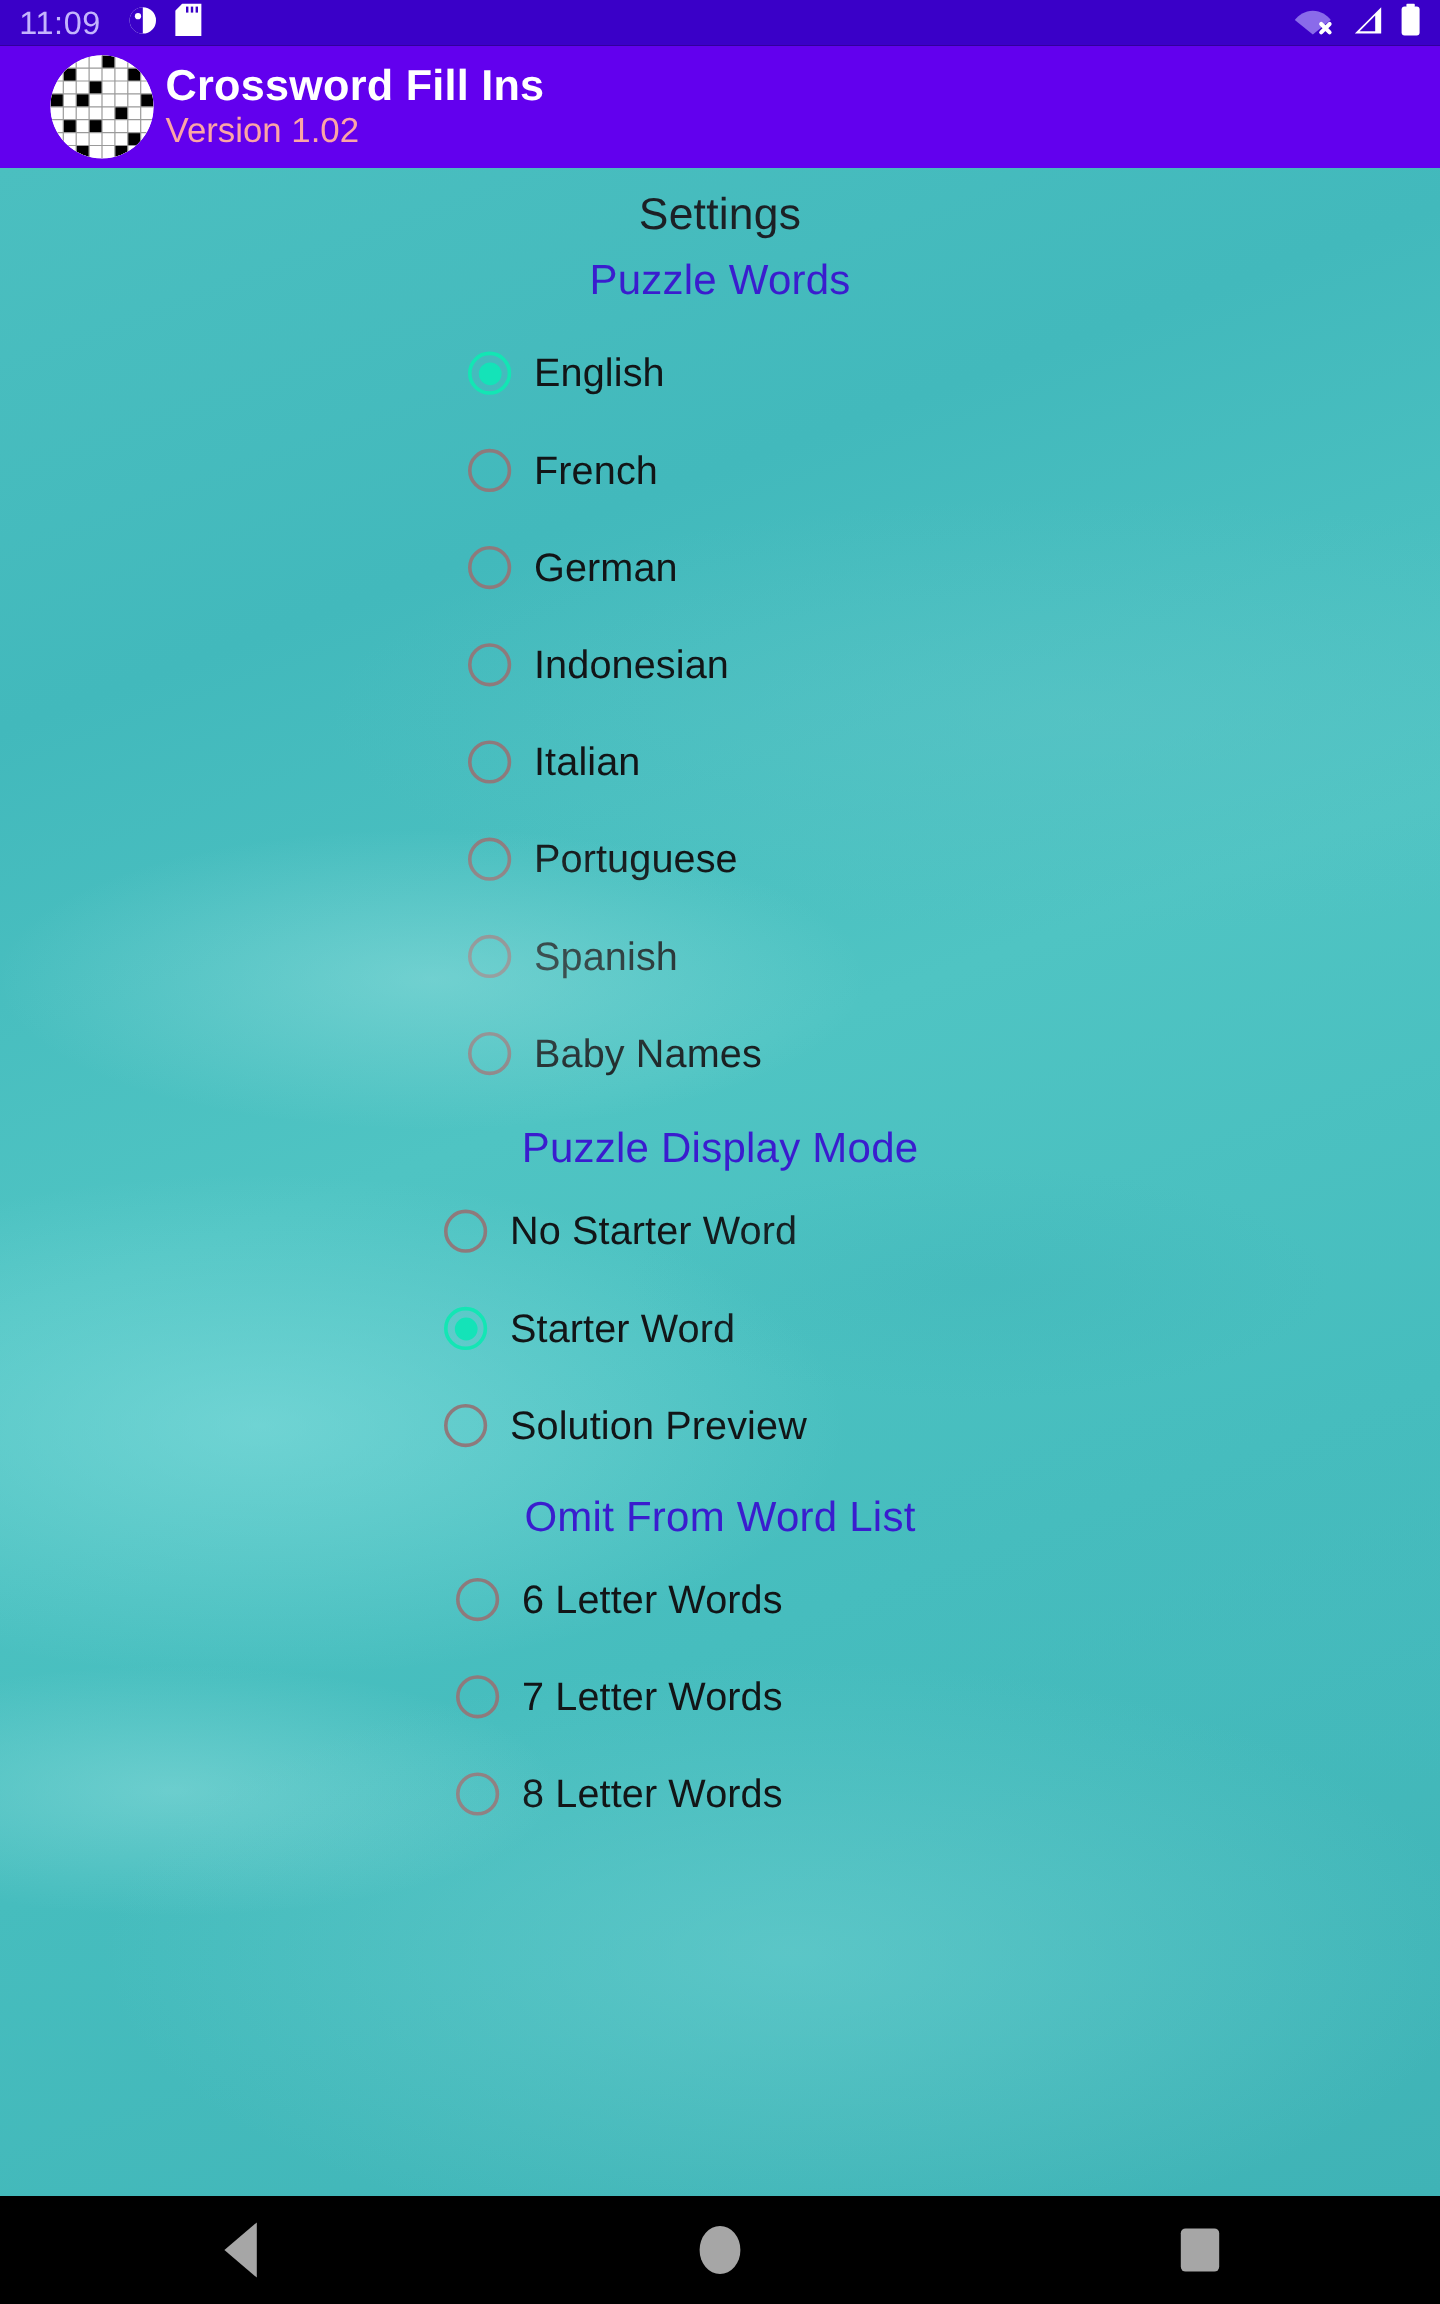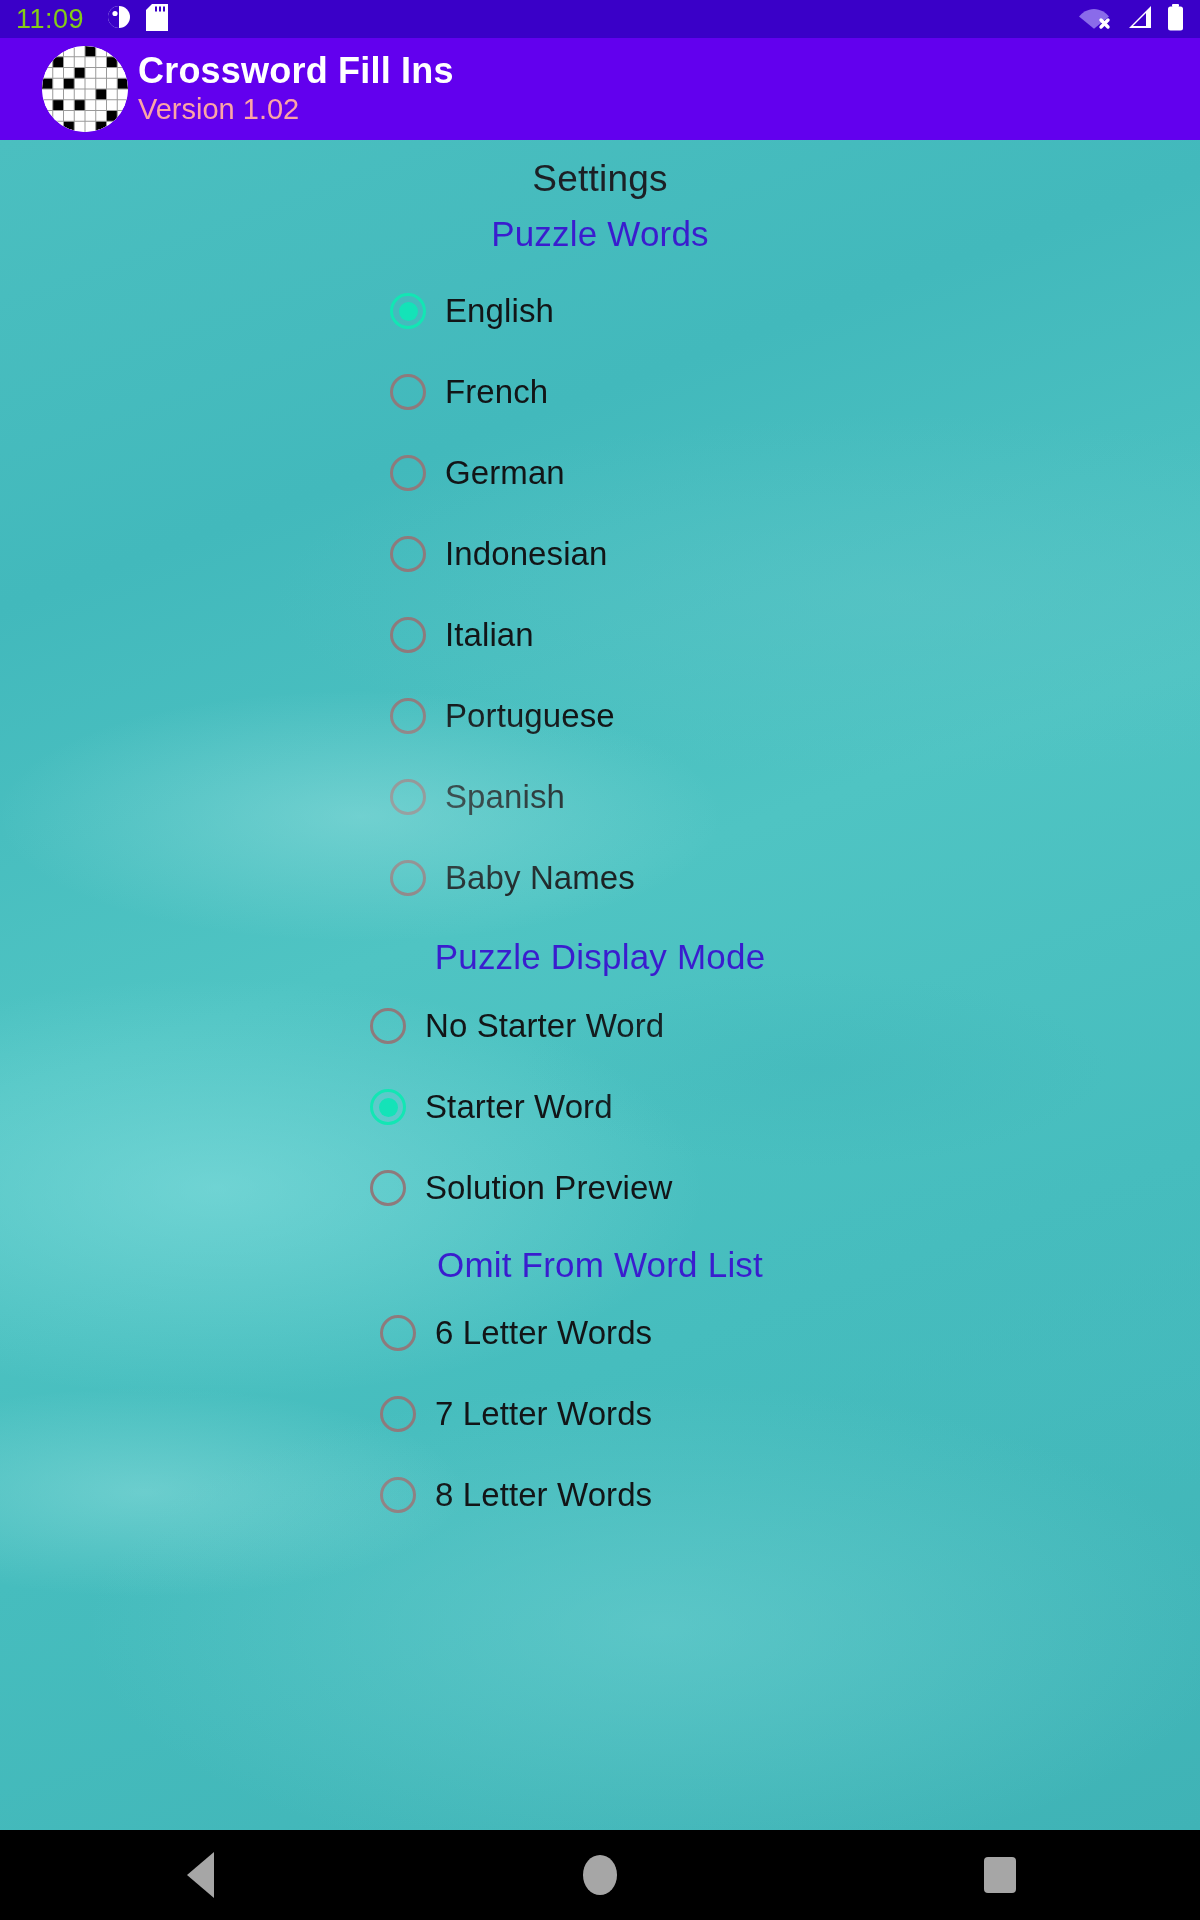--- a/index.html
+++ b/index.html
@@ -10,21 +10,21 @@
   }
   #screen { position:relative; width:1200px; height:1920px; }
 
   
   .statusbar{
     position:absolute; top:0; left:0; width:1200px; height:38px;
     background:#3A00C8; display:flex; align-items:center;
     padding:0 16px; z-index:5;
   }
   .sb-time{
-    color:#84cc16; font-size:27px; letter-spacing:.5px;
+    color:#c4b5fd; font-size:27px; letter-spacing:.5px;
     font-family:"Liberation Sans", sans-serif;
   }
   .sb-left-icons{ display:flex; align-items:center; gap:14px; margin-left:22px; }
   .sb-right{ margin-left:auto; display:flex; align-items:center; gap:14px; }
   .ic{ display:block; }
 
   
   .appbar{
     position:absolute; top:38px; left:0; width:1200px; height:102px;
     background:#6200EE; display:flex; align-items:center; padding-left:42px;

